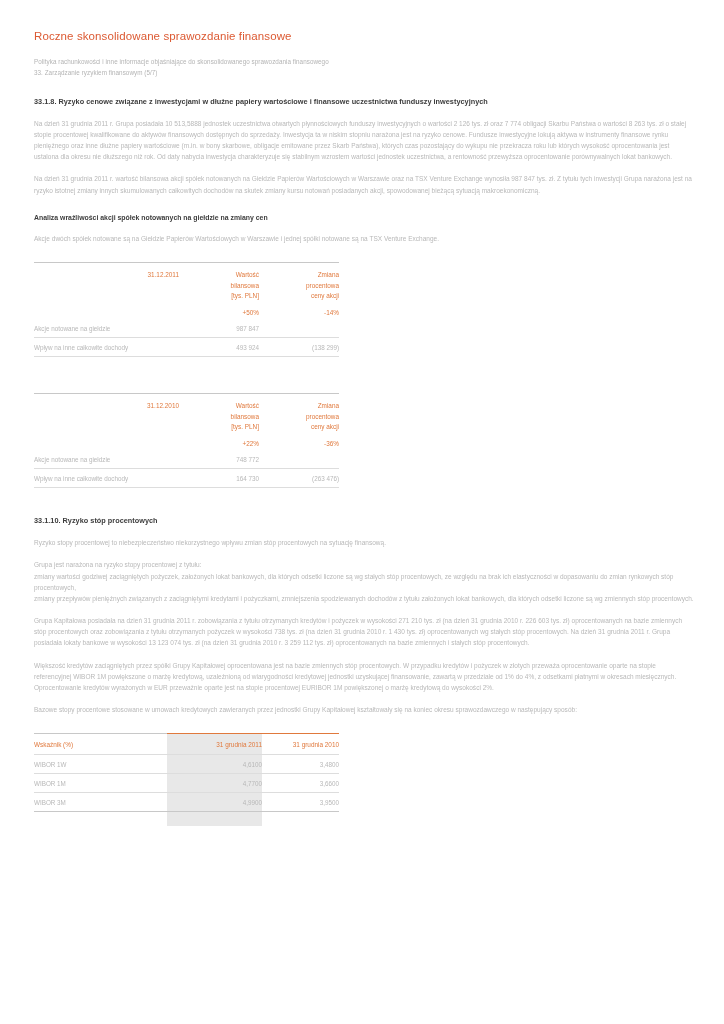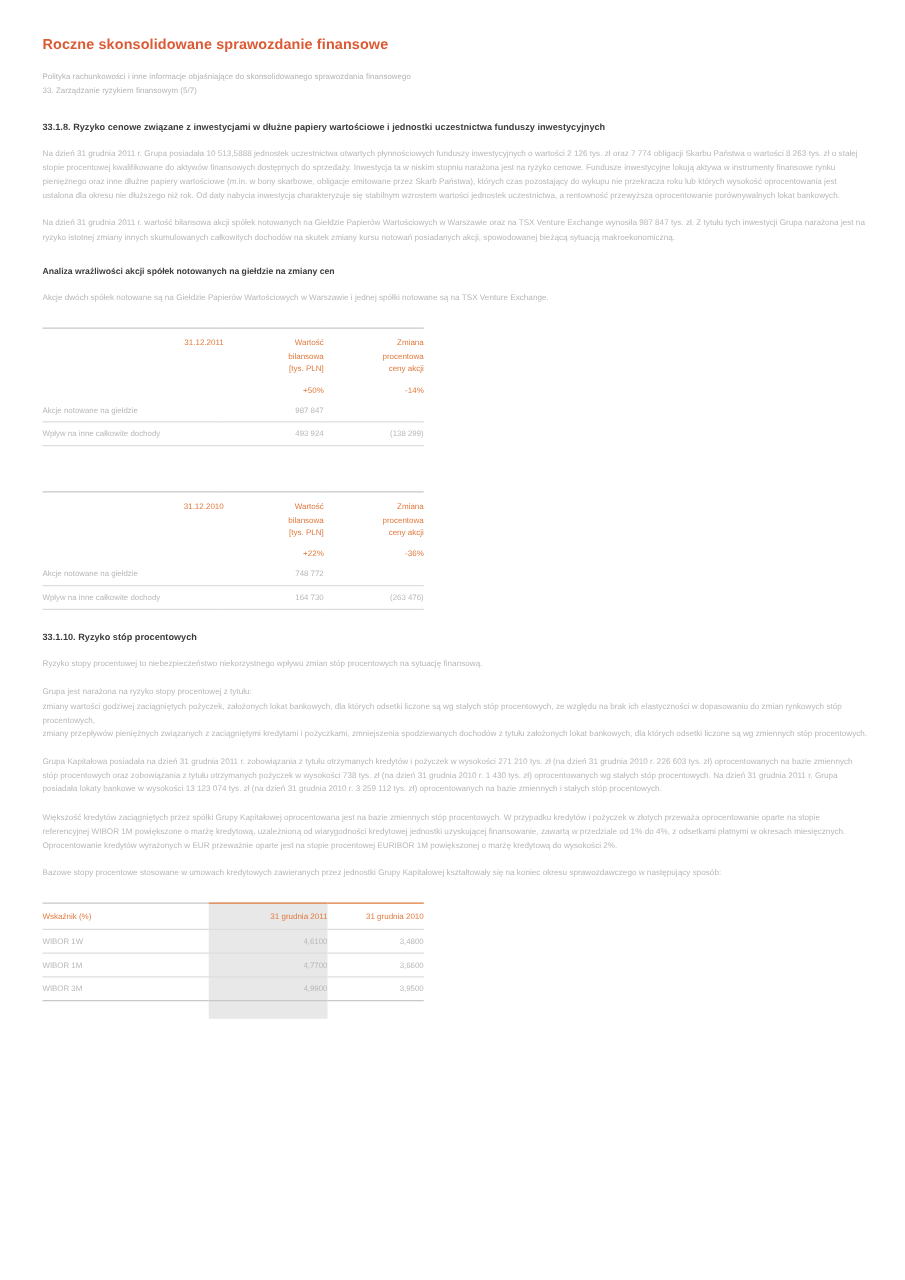--- a/index.html
+++ b/index.html
@@ -26,21 +26,21 @@
     position: absolute;
     left: 34px;
     top: 30px;
     width: 660px;
   }
 
   
   .doc-title {
     color: #DC5A33;
     font-size: 11.5px;
-    font-weight: 700;
+    font-weight: 400;
     letter-spacing: 0.1px;
     margin: 0 0 12px 0;
     line-height: 1.2;
   }
   .doc-subtitle {
     color: #B4B4B4;
     font-size: 6.3px;
     line-height: 1.75;
     margin: 0 0 0 0;
     letter-spacing: 0.05px;
@@ -181,21 +181,21 @@
 
 <div class="page">
   <div class="content">
 
     <h1 class="doc-title">Roczne skonsolidowane sprawozdanie finansowe</h1>
     <div class="doc-subtitle">
       <div>Polityka rachunkowości i inne informacje objaśniające do skonsolidowanego sprawozdania finansowego</div>
       <div>33. Zarządzanie ryzykiem finansowym (5/7)</div>
     </div>
 
-    <div class="section-heading">33.1.8. Ryzyko cenowe związane z inwestycjami w dłużne papiery wartościowe i jednostki uczestnictwa funduszy inwestycyjnych</div>
+    <div class="section-heading">33.1.8. Ryzyko cenowe związane z inwestycjami w dłużne papiery wartościowe i finansowe uczestnictwa funduszy inwestycyjnych</div>
     <p class="body">Na dzień 31 grudnia 2011 r. Grupa posiadała 10 513,5888 jednostek uczestnictwa otwartych płynnościowych funduszy inwestycyjnych o wartości 2 126 tys. zł oraz 7 774 obligacji Skarbu Państwa o wartości 8 263 tys. zł o stałej stopie procentowej kwalifikowane do aktywów finansowych dostępnych do sprzedaży. Inwestycja ta w niskim stopniu narażona jest na ryzyko cenowe. Fundusze inwestycyjne lokują aktywa w instrumenty finansowe rynku pieniężnego oraz inne dłużne papiery wartościowe (m.in. w bony skarbowe, obligacje emitowane przez Skarb Państwa), których czas pozostający do wykupu nie przekracza roku lub których wysokość oprocentowania jest ustalona dla okresu nie dłuższego niż rok. Od daty nabycia inwestycja charakteryzuje się stabilnym wzrostem wartości jednostek uczestnictwa, a rentowność przewyższa oprocentowanie porównywalnych lokat bankowych.</p>
 
     <p class="body">Na dzień 31 grudnia 2011 r. wartość bilansowa akcji spółek notowanych na Giełdzie Papierów Wartościowych w Warszawie oraz na TSX Venture Exchange wynosiła 987 847 tys. zł. Z tytułu tych inwestycji Grupa narażona jest na ryzyko istotnej zmiany innych skumulowanych całkowitych dochodów na skutek zmiany kursu notowań posiadanych akcji, spowodowanej bieżącą sytuacją makroekonomiczną.</p>
     <div class="sub-heading">Analiza wrażliwości akcji spółek notowanych na giełdzie na zmiany cen</div>
     <p class="body">Akcje dwóch spółek notowane są na Giełdzie Papierów Wartościowych w Warszawie i jednej spółki notowane są na TSX Venture Exchange.</p>
 
     <table class="sens-table">
       <colgroup>
         <col class="c-label">
           <col class="c-val">
@@ -276,21 +276,21 @@
           <td class="cell lbl">Wpływ na inne całkowite dochody</td>
           <td class="cell num">164 730</td>
           <td class="cell num">(263 476)</td>
         </tr>
         <tr class="rule-bottom">
           <td colspan="3"></td>
         </tr>
       </tbody>
     </table>
 
-    <div class="section-heading" style="margin-top:17px;">33.1.10. Ryzyko stóp procentowych</div>
+    <div class="section-heading" style="margin-top:28px;">33.1.10. Ryzyko stóp procentowych</div>
     <p class="body">Ryzyko stopy procentowej to niebezpieczeństwo niekorzystnego wpływu zmian stóp procentowych na sytuację finansową.</p>
     <p class="body">
       <span>Grupa jest narażona na ryzyko stopy procentowej z tytułu:</span><br>
       <span>zmiany wartości godziwej zaciągniętych pożyczek, założonych lokat bankowych, dla których odsetki liczone są wg stałych stóp procentowych, ze względu na brak ich elastyczności w dopasowaniu do zmian rynkowych stóp procentowych,</span><br>
       <span>zmiany przepływów pieniężnych związanych z zaciągniętymi kredytami i pożyczkami, zmniejszenia spodziewanych dochodów z tytułu założonych lokat bankowych, dla których odsetki liczone są wg zmiennych stóp procentowych.</span>
     </p>
     <p class="body">Grupa Kapitałowa posiadała na dzień 31 grudnia 2011 r. zobowiązania z tytułu otrzymanych kredytów i pożyczek w wysokości 271 210 tys. zł (na dzień 31 grudnia 2010 r. 226 603 tys. zł) oprocentowanych na bazie zmiennych stóp procentowych oraz zobowiązania z tytułu otrzymanych pożyczek w wysokości 738 tys. zł (na dzień 31 grudnia 2010 r. 1 430 tys. zł) oprocentowanych wg stałych stóp procentowych. Na dzień 31 grudnia 2011 r. Grupa posiadała lokaty bankowe w wysokości 13 123 074 tys. zł (na dzień 31 grudnia 2010 r. 3 259 112 tys. zł) oprocentowanych na bazie zmiennych i stałych stóp procentowych.</p>
     <p class="body">Większość kredytów zaciągniętych przez spółki Grupy Kapitałowej oprocentowana jest na bazie zmiennych stóp procentowych. W przypadku kredytów i pożyczek w złotych przeważa oprocentowanie oparte na stopie referencyjnej WIBOR 1M powiększone o marżę kredytową, uzależnioną od wiarygodności kredytowej jednostki uzyskującej finansowanie, zawartą w przedziale od 1% do 4%, z odsetkami płatnymi w okresach miesięcznych. Oprocentowanie kredytów wyrażonych w EUR przeważnie oparte jest na stopie procentowej EURIBOR 1M powiększonej o marżę kredytową do wysokości 2%.</p>
     <p class="body">Bazowe stopy procentowe stosowane w umowach kredytowych zawieranych przez jednostki Grupy Kapitałowej kształtowały się na koniec okresu sprawozdawczego w następujący sposób:</p>
 

